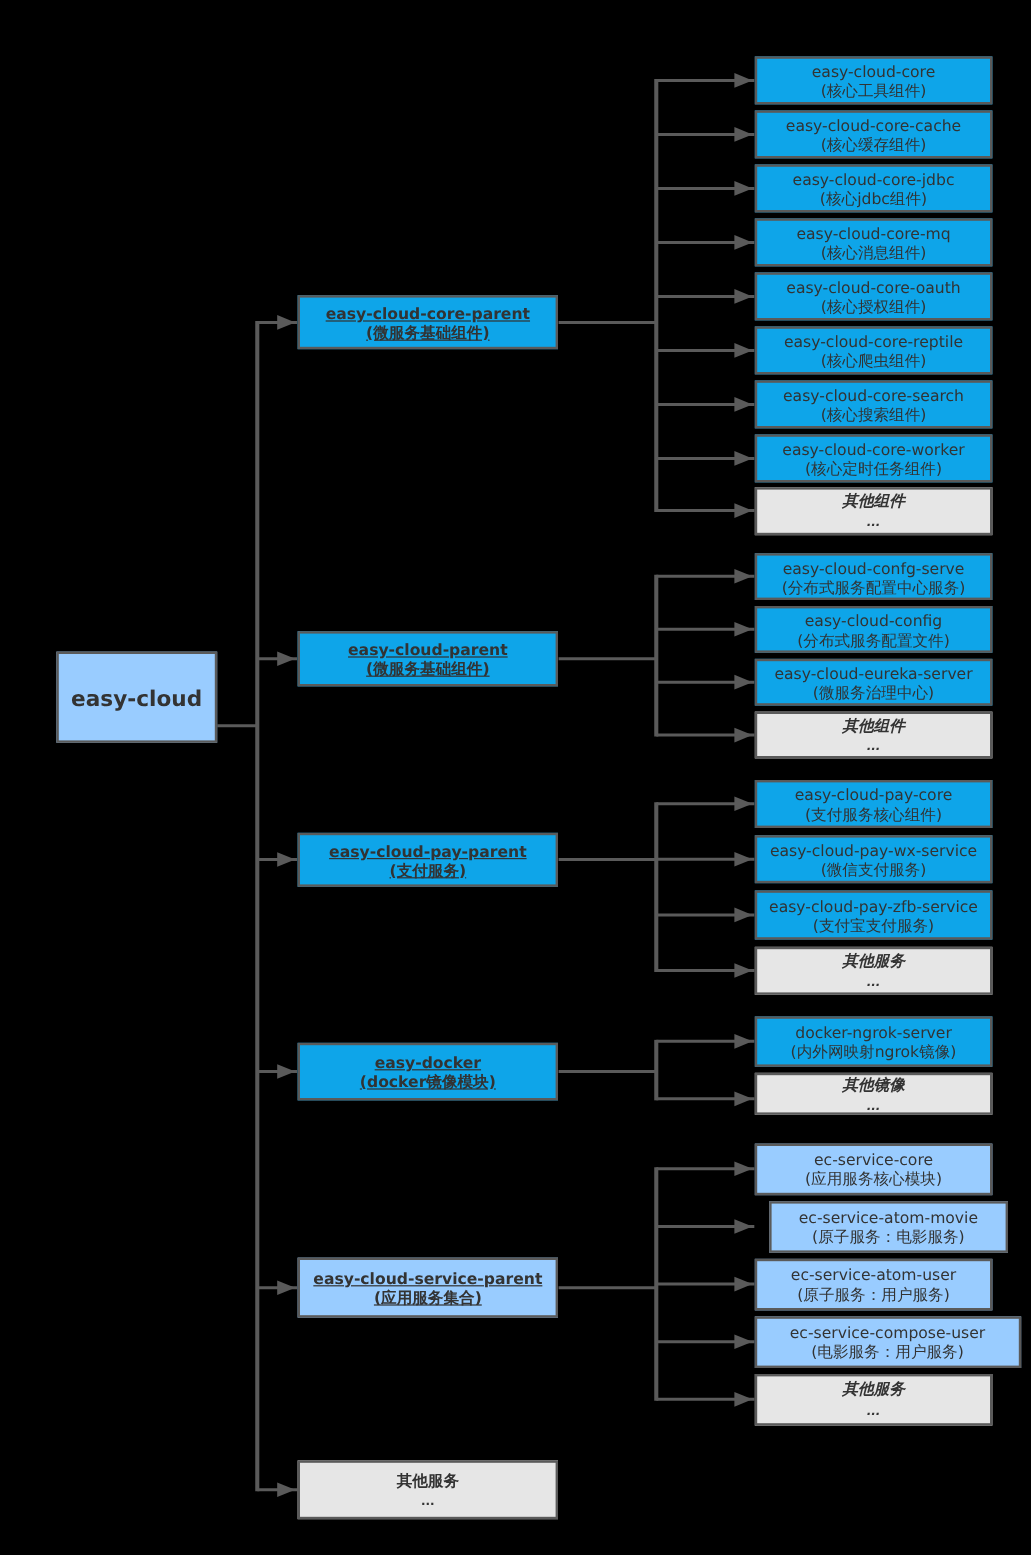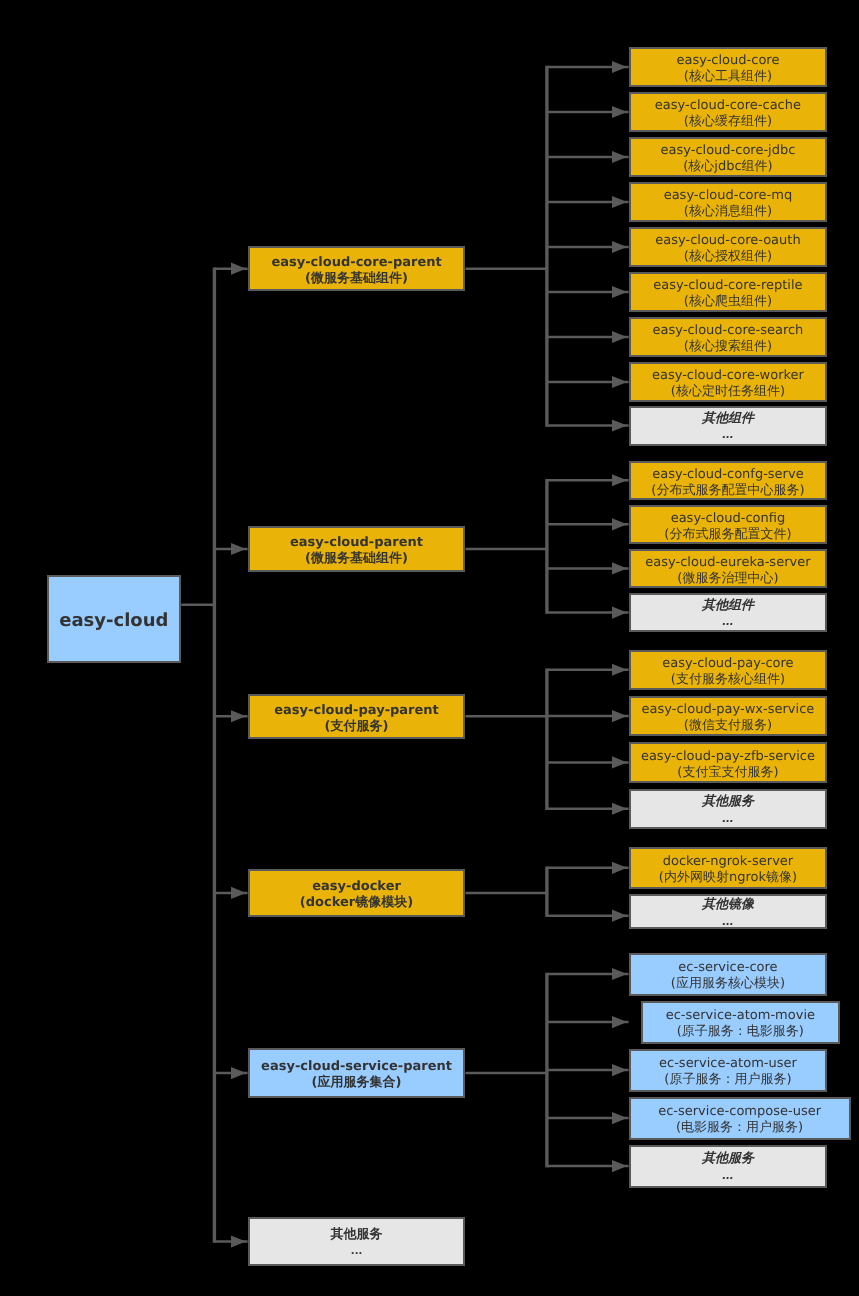--- a/index.html
+++ b/index.html
@@ -8,28 +8,28 @@
   body{width:859px;height:1296px;overflow:hidden;
        font-family:"DejaVu Sans","Liberation Sans",sans-serif;
        -webkit-font-smoothing:antialiased;}
   #canvas{position:relative;width:859px;height:1296px;background:#000;}
   svg.conn{position:absolute;left:0;top:0;pointer-events:none;}
   .node{position:absolute;box-sizing:border-box;border:2px solid #5a5a5a;
         display:flex;align-items:center;justify-content:center;overflow:hidden;}
   .node .lbl{width:100%;text-align:center;color:#333333;font-size:13px;line-height:16px;
              will-change:opacity;opacity:0.999;position:relative;top:2.3px;}
   .node .t1,.node .t2{display:block;}
-  .green{background:#eab308;}
+  .green{background:#0ea5e9;}
   .blue{background:#99ccff;}
   .gray{background:#e6e6e6;}
   .gray .lbl{font-weight:bold;}
   .gray .t1{line-height:17.7px;}
   .gray .t2{font-weight:bold;font-size:10px;line-height:18.6px;}
   .ital .lbl{font-style:italic;}
-  .parentbox .lbl{font-weight:bold;}
+  .parentbox .lbl{font-weight:bold;text-decoration:underline;}
   .rootbox .lbl{font-weight:bold;font-size:18px;line-height:22px;}
 </style>
 </head>
 <body>
 
 <div id="canvas">
 <svg class="conn" width="859" height="1296" viewBox="0 0 859 1296">
 <g stroke="#5a5a5a" stroke-width="3.4" fill="#5a5a5a" shape-rendering="geometricPrecision">
 <line x1="181.2" y1="604.8" x2="214.4" y2="604.8" stroke-width="2.5"></line>
 <line x1="214.4" y1="267.45" x2="214.4" y2="1242.75"></line>
@@ -98,21 +98,21 @@
 <line x1="546.9" y1="1022.1" x2="628.6" y2="1022.1" stroke-width="2.5"></line>
 <path d="M 627 1022.1 L 612 1016 L 612 1028.2 Z" stroke="none"></path>
 <line x1="546.9" y1="1070.1" x2="628.6" y2="1070.1" stroke-width="2.5"></line>
 <path d="M 627 1070.1 L 612 1064 L 612 1076.2 Z" stroke="none"></path>
 <line x1="546.9" y1="1118.1" x2="628.6" y2="1118.1" stroke-width="2.5"></line>
 <path d="M 627 1118.1 L 612 1112 L 612 1124.2 Z" stroke="none"></path>
 <line x1="546.9" y1="1166.1" x2="628.6" y2="1166.1" stroke-width="2.5"></line>
 <path d="M 627 1166.1 L 612 1160 L 612 1172.2 Z" stroke="none"></path>
 </g>
 </svg>
-<div class="node blue rootbox" style="left:46.5px;top:575px;width:134.7px;height:88px">
+<div class="node blue rootbox" style="left:46.5px;top:543px;width:134.7px;height:76px">
       <div class="lbl">
         <span class="t1">easy-cloud</span>
       </div>
     </div>
 <div class="node green parentbox" style="left:247.6px;top:246px;width:217.9px;height:45.4px">
       <div class="lbl">
         <span class="t1">easy-cloud-core-parent</span>
         <span class="t2">(微服务基础组件)</span>
       </div>
     </div>

